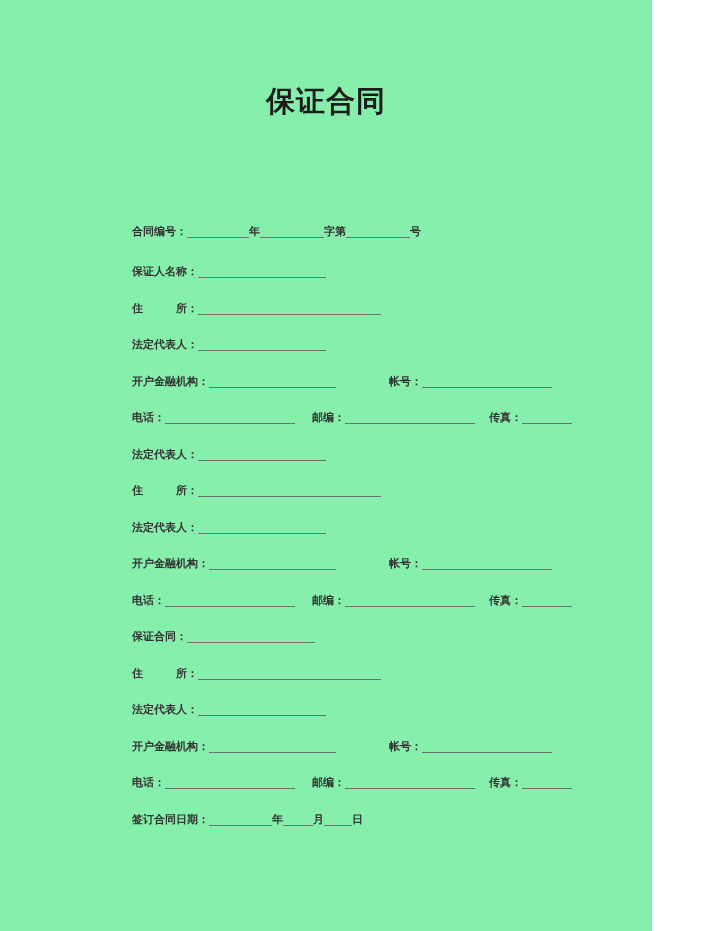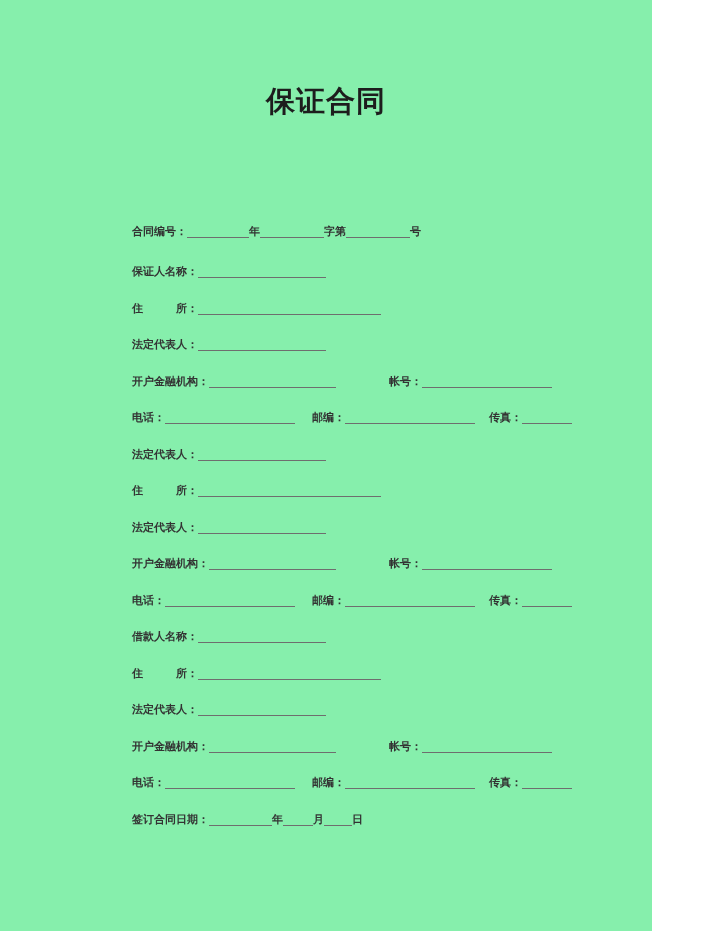--- a/index.html
+++ b/index.html
@@ -68,20 +68,20 @@
       <div class="row"><span class="label">保证人名称：</span><span class="blank" style="width: 128px; border-bottom-color: rgb(110, 110, 110);"></span></div>
       <div class="row"><span class="label">住　　　所：</span><span class="blank" style="width: 183px; border-bottom-color: rgb(110, 110, 110);"></span></div>
       <div class="row"><span class="label">法定代表人：</span><span class="blank" style="width: 128px; border-bottom-color: rgb(110, 110, 110);"></span></div>
       <div class="row"><span class="label">开户金融机构：</span><span class="blank" style="width: 127px; border-bottom-color: rgb(110, 110, 110);"></span><span class="space" style="width: 53px;"></span><span class="text">帐号：</span><span class="blank" style="width: 130px; border-bottom-color: rgb(110, 110, 110);"></span></div>
       <div class="row"><span class="label">电话：</span><span class="blank" style="width: 130px; border-bottom-color: rgb(110, 110, 110);"></span><span class="space" style="width: 17px;"></span><span class="text">邮编：</span><span class="blank" style="width: 130px; border-bottom-color: rgb(110, 110, 110);"></span><span class="space" style="width: 14px;"></span><span class="text">传真：</span><span class="blank" style="width: 50px; border-bottom-color: rgb(110, 110, 110);"></span></div>
       <div class="row"><span class="label">法定代表人：</span><span class="blank" style="width: 128px; border-bottom-color: rgb(110, 110, 110);"></span></div>
       <div class="row"><span class="label">住　　　所：</span><span class="blank" style="width: 183px; border-bottom-color: rgb(110, 110, 110);"></span></div>
       <div class="row"><span class="label">法定代表人：</span><span class="blank" style="width: 128px; border-bottom-color: rgb(110, 110, 110);"></span></div>
       <div class="row"><span class="label">开户金融机构：</span><span class="blank" style="width: 127px; border-bottom-color: rgb(110, 110, 110);"></span><span class="space" style="width: 53px;"></span><span class="text">帐号：</span><span class="blank" style="width: 130px; border-bottom-color: rgb(110, 110, 110);"></span></div>
       <div class="row"><span class="label">电话：</span><span class="blank" style="width: 130px; border-bottom-color: rgb(110, 110, 110);"></span><span class="space" style="width: 17px;"></span><span class="text">邮编：</span><span class="blank" style="width: 130px; border-bottom-color: rgb(110, 110, 110);"></span><span class="space" style="width: 14px;"></span><span class="text">传真：</span><span class="blank" style="width: 50px; border-bottom-color: rgb(110, 110, 110);"></span></div>
-      <div class="row"><span class="label">借款人名称：</span><span class="blank" style="width: 128px; border-bottom-color: rgb(110, 110, 110);"></span></div>
+      <div class="row"><span class="label">保证合同：</span><span class="blank" style="width: 128px; border-bottom-color: rgb(110, 110, 110);"></span></div>
       <div class="row"><span class="label">住　　　所：</span><span class="blank" style="width: 183px; border-bottom-color: rgb(110, 110, 110);"></span></div>
       <div class="row"><span class="label">法定代表人：</span><span class="blank" style="width: 128px; border-bottom-color: rgb(110, 110, 110);"></span></div>
       <div class="row"><span class="label">开户金融机构：</span><span class="blank" style="width: 127px; border-bottom-color: rgb(110, 110, 110);"></span><span class="space" style="width: 53px;"></span><span class="text">帐号：</span><span class="blank" style="width: 130px; border-bottom-color: rgb(110, 110, 110);"></span></div>
       <div class="row"><span class="label">电话：</span><span class="blank" style="width: 130px; border-bottom-color: rgb(110, 110, 110);"></span><span class="space" style="width: 17px;"></span><span class="text">邮编：</span><span class="blank" style="width: 130px; border-bottom-color: rgb(110, 110, 110);"></span><span class="space" style="width: 14px;"></span><span class="text">传真：</span><span class="blank" style="width: 50px; border-bottom-color: rgb(110, 110, 110);"></span></div>
       <div class="row"><span class="label">签订合同日期：</span><span class="blank" style="width: 63px; border-bottom-color: rgb(110, 110, 110);"></span><span class="text">年</span><span class="blank" style="width: 30px; border-bottom-color: rgb(110, 110, 110);"></span><span class="text">月</span><span class="blank" style="width: 28px; border-bottom-color: rgb(110, 110, 110);"></span><span class="text">日</span></div>
     </div>
 </div>
 
 </body></html>

